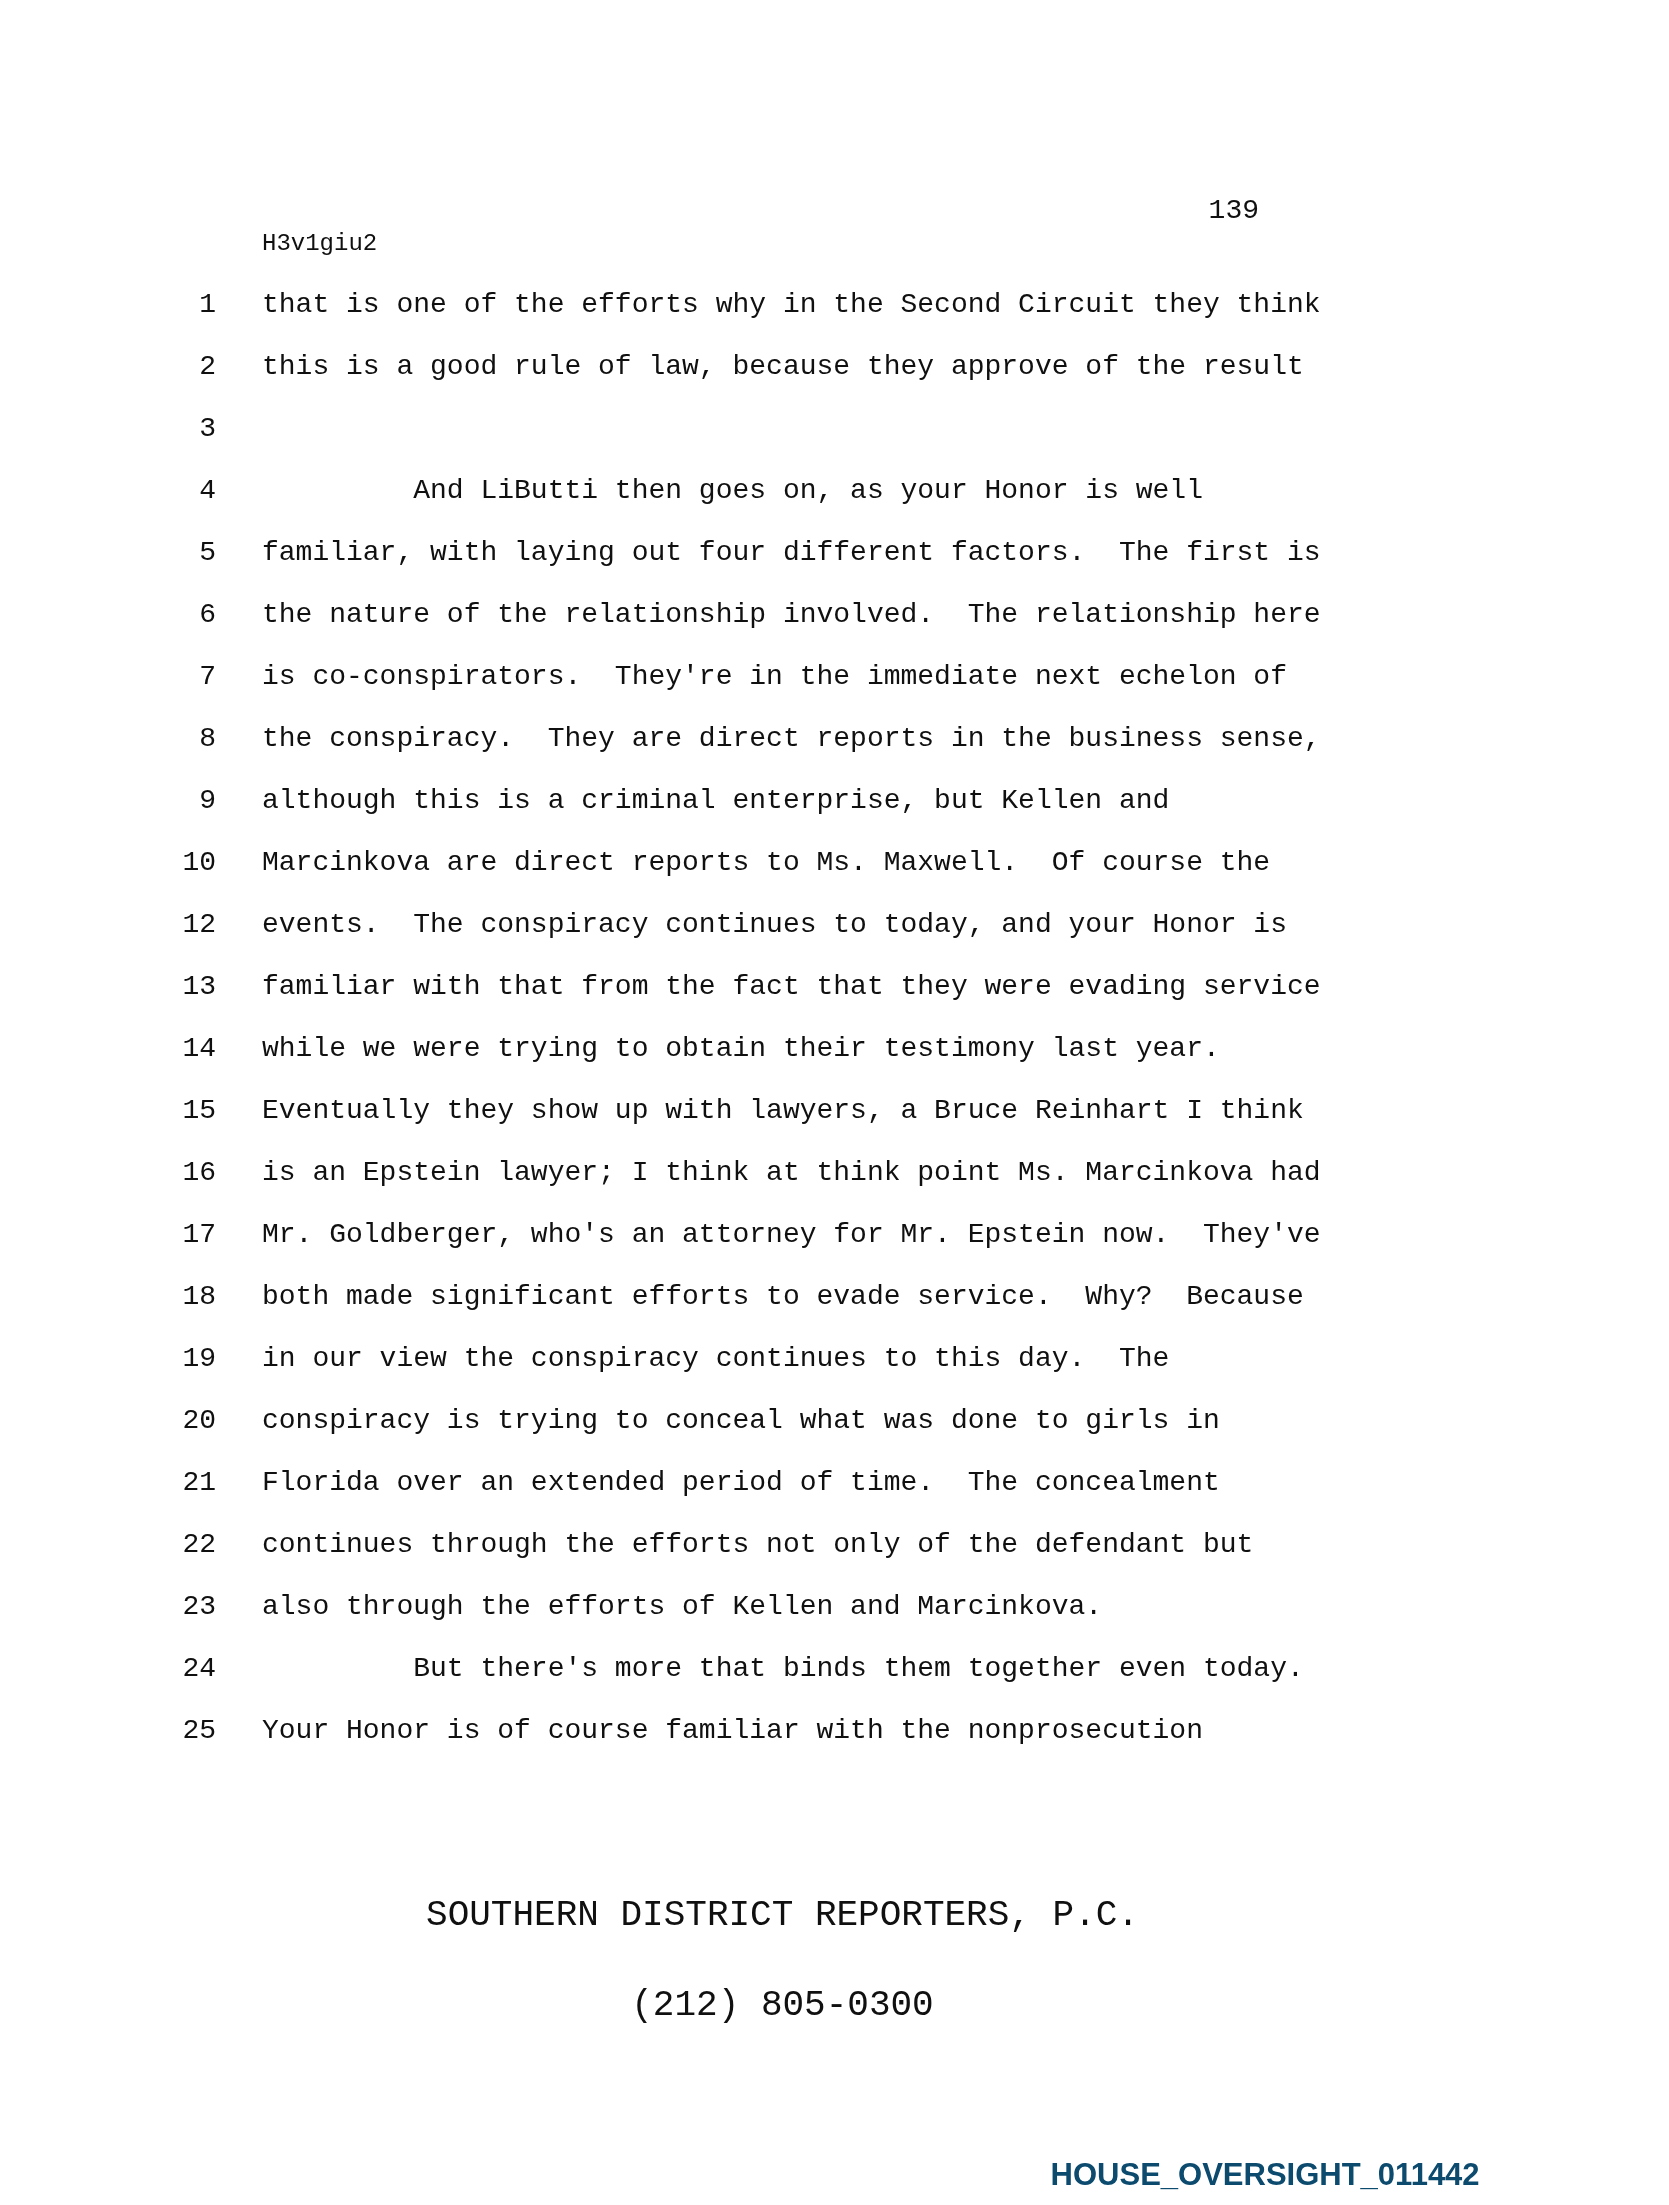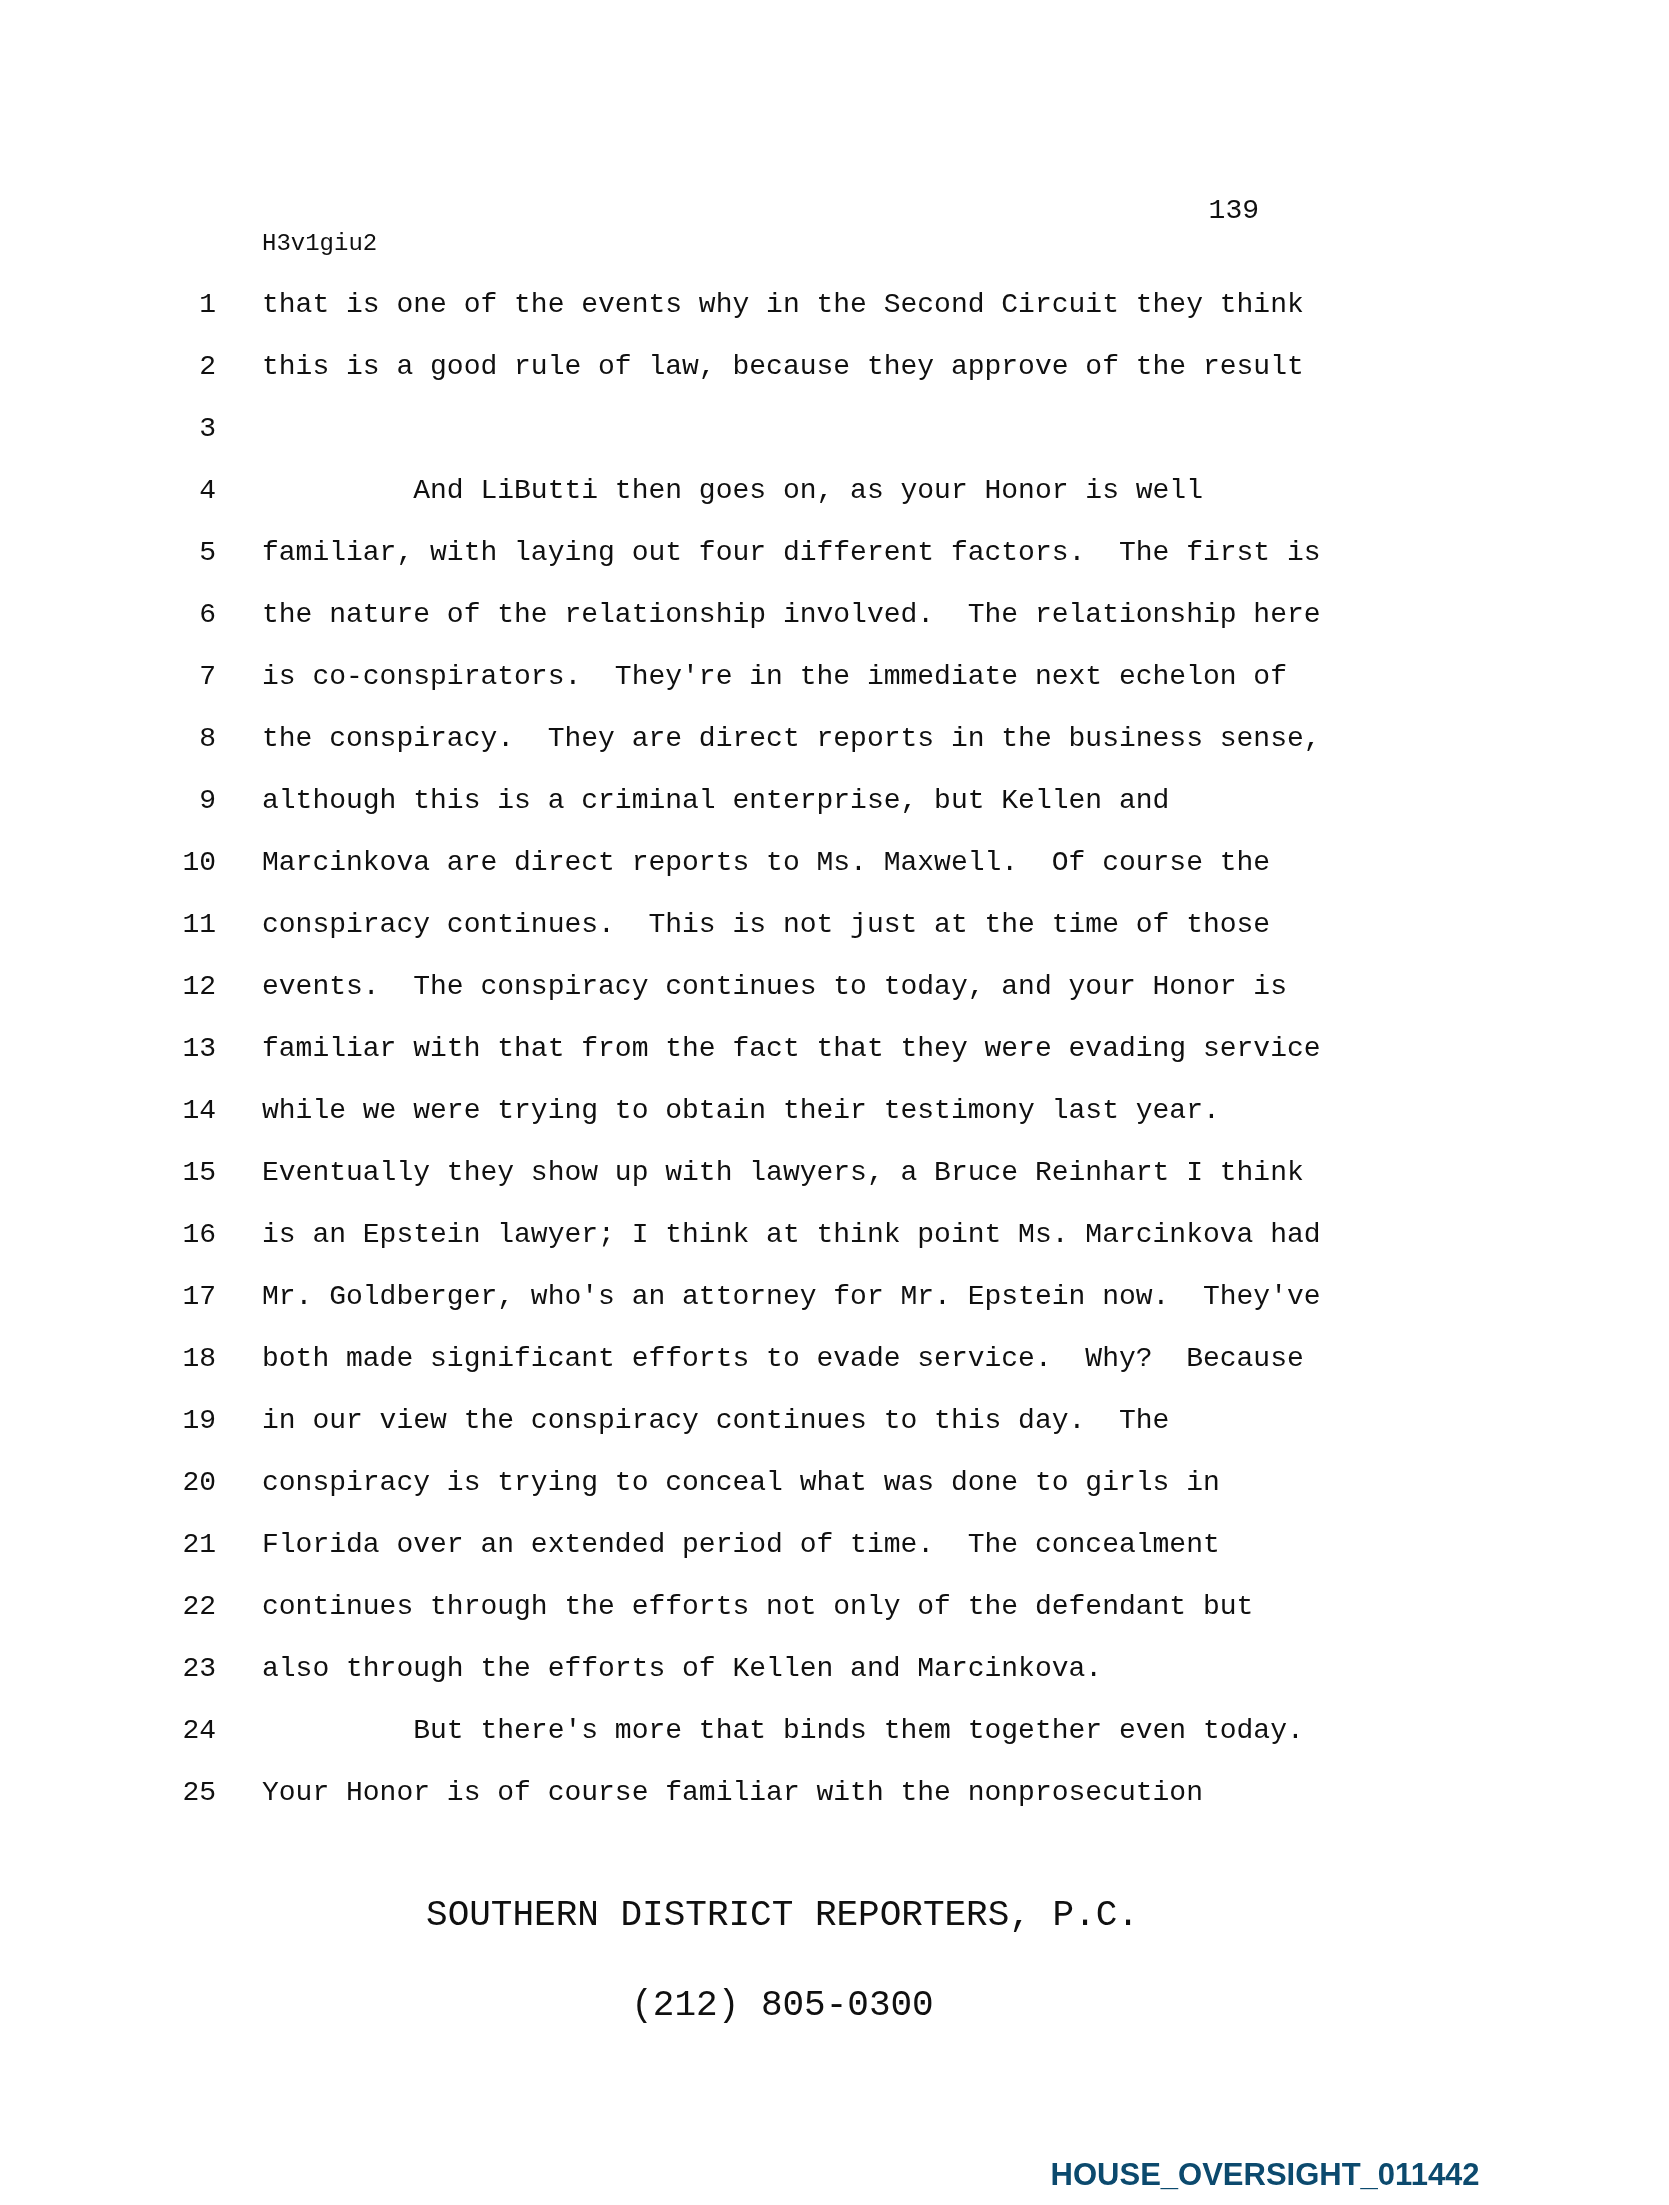--- a/index.html
+++ b/index.html
@@ -85,21 +85,21 @@
 
 <div class="page">
 
   <div class="pagenum">139</div>
 
   <div class="transcript-id">H3v1giu2</div>
 
   <div class="lines">
       <div class="row">
         <span class="num">1</span>
-        <span class="txt">that is one of the events why in the Second Circuit they think</span>
+        <span class="txt">that is one of the efforts why in the Second Circuit they think</span>
       </div>
       <div class="row">
         <span class="num">2</span>
         <span class="txt">this is a good rule of law, because they approve of the result</span>
       </div>
       <div class="row">
         <span class="num">3</span>
       </div>
       <div class="row">
         <span class="num">4</span>
@@ -121,24 +121,20 @@
         <span class="num">8</span>
         <span class="txt">the conspiracy.  They are direct reports in the business sense,</span>
       </div>
       <div class="row">
         <span class="num">9</span>
         <span class="txt">although this is a criminal enterprise, but Kellen and</span>
       </div>
       <div class="row">
         <span class="num">10</span>
         <span class="txt">Marcinkova are direct reports to Ms. Maxwell.  Of course the</span>
-      </div>
-      <div class="row">
-        <span class="num">11</span>
-        <span class="txt">conspiracy continues.  This is not just at the time of those</span>
       </div>
       <div class="row">
         <span class="num">12</span>
         <span class="txt">events.  The conspiracy continues to today, and your Honor is</span>
       </div>
       <div class="row">
         <span class="num">13</span>
         <span class="txt">familiar with that from the fact that they were evading service</span>
       </div>
       <div class="row">

